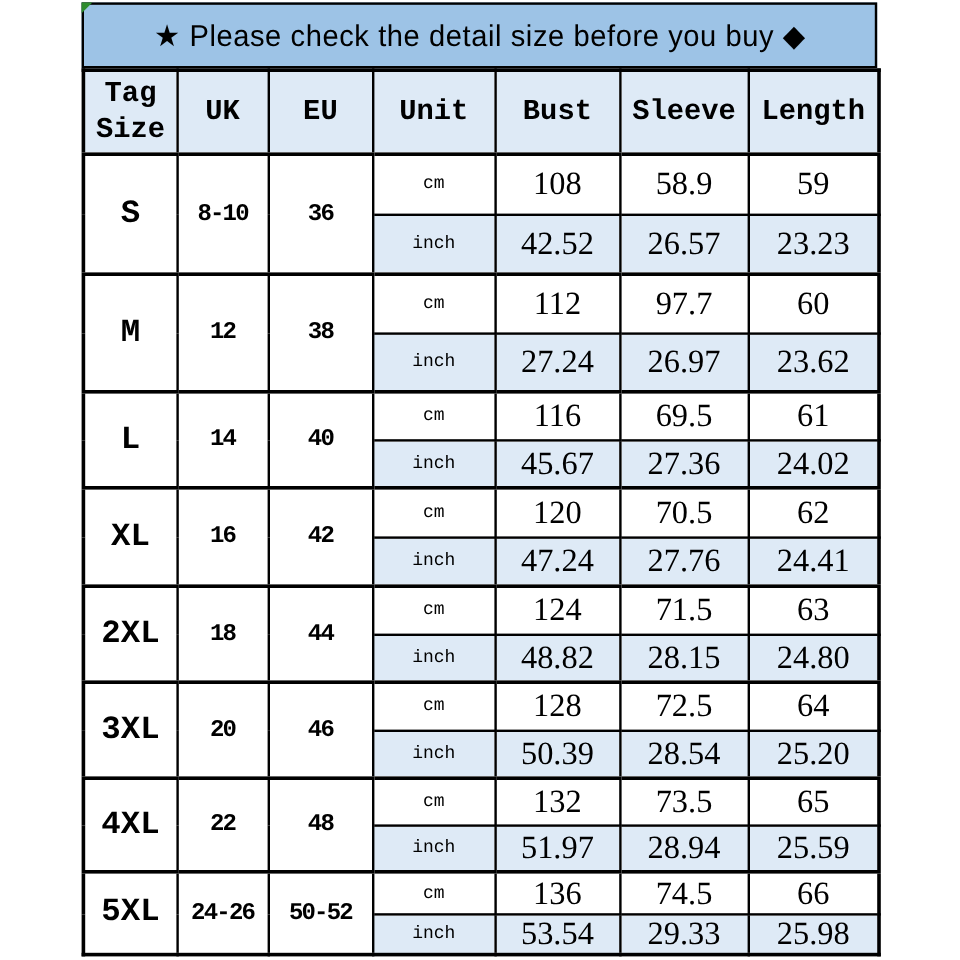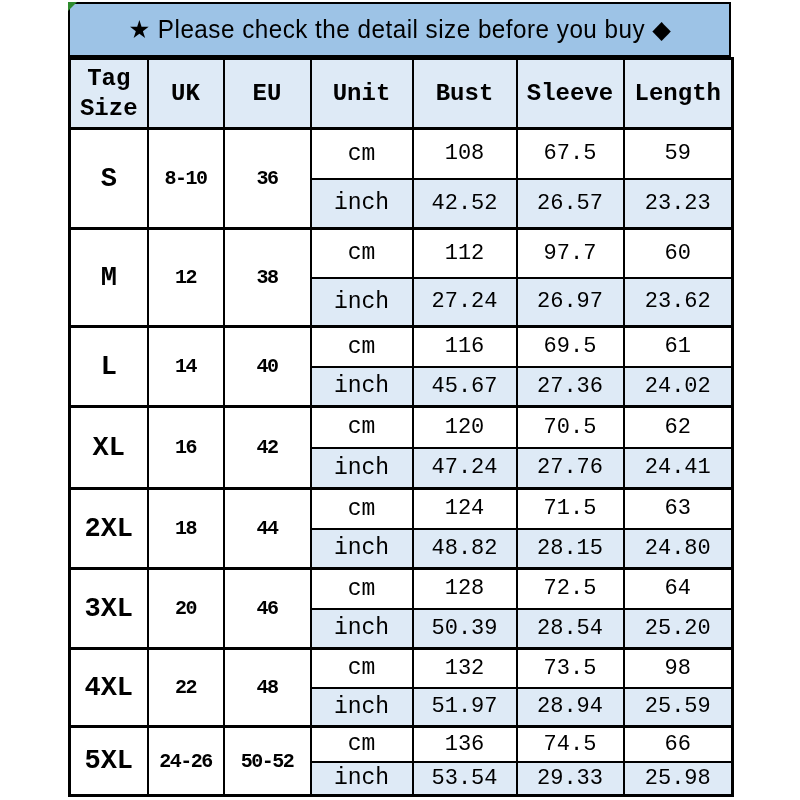--- a/index.html
+++ b/index.html
@@ -69,24 +69,24 @@
     line-height: 1.25;
     border-bottom: 3px solid var(--border-c);
     white-space: normal;
   }
   tr.group-start td { border-top: 3px solid var(--border-c); }
   td.mono {
     font-family: "Liberation Mono", "DejaVu Sans Mono", monospace;
   }
   td.tag-cell  { font-size: 27px; font-weight: bold; background: #fff; }
   td.size-col  { font-size: 20px; font-weight: bold; letter-spacing: -1.5px; background: #fff; }
-  td.unit-cell { font-size: 23px; background: #fff; }
+  td.unit-cell { font-size: 15px; background: #fff; }
   td.num {
-    font-family: Liberation Mono, monospace;
-    font-size: 22px;
+    font-family: Liberation Serif, serif;
+    font-size: 27px;
     background: #fff;
   }
   td.light { background: var(--light-bg); }
 </style>
 </head>
 <body>
 
 <div class="sheet">
   <div class="corner-tri"></div>
 
@@ -115,21 +115,21 @@
           <th>Length</th>
         </tr>
     </thead>
     <tbody>
         <tr class="group-start" style="height: 50px;">
           <td class="mono tag-cell" rowspan="2">S</td>
           <td class="mono size-col" rowspan="2">8-10</td>
           <td class="mono size-col" rowspan="2">36</td>
           <td class="mono unit-cell">cm</td>
           <td class="num">108</td>
-          <td class="num">67.5</td>
+          <td class="num">58.9</td>
           <td class="num">59</td>
         </tr>
         <tr style="height: 50px;">
           <td class="mono unit-cell light">inch</td>
           <td class="num light">42.52</td>
           <td class="num light">26.57</td>
           <td class="num light">23.23</td>
         </tr>
         <tr class="group-start" style="height: 49px;">
           <td class="mono tag-cell" rowspan="2">M</td>
@@ -206,21 +206,21 @@
           <td class="num light">28.54</td>
           <td class="num light">25.20</td>
         </tr>
         <tr class="group-start" style="height: 39px;">
           <td class="mono tag-cell" rowspan="2">4XL</td>
           <td class="mono size-col" rowspan="2">22</td>
           <td class="mono size-col" rowspan="2">48</td>
           <td class="mono unit-cell">cm</td>
           <td class="num">132</td>
           <td class="num">73.5</td>
-          <td class="num">98</td>
+          <td class="num">65</td>
         </tr>
         <tr style="height: 39px;">
           <td class="mono unit-cell light">inch</td>
           <td class="num light">51.97</td>
           <td class="num light">28.94</td>
           <td class="num light">25.59</td>
         </tr>
         <tr class="group-start" style="height: 35px;">
           <td class="mono tag-cell" rowspan="2">5XL</td>
           <td class="mono size-col" rowspan="2">24-26</td>

